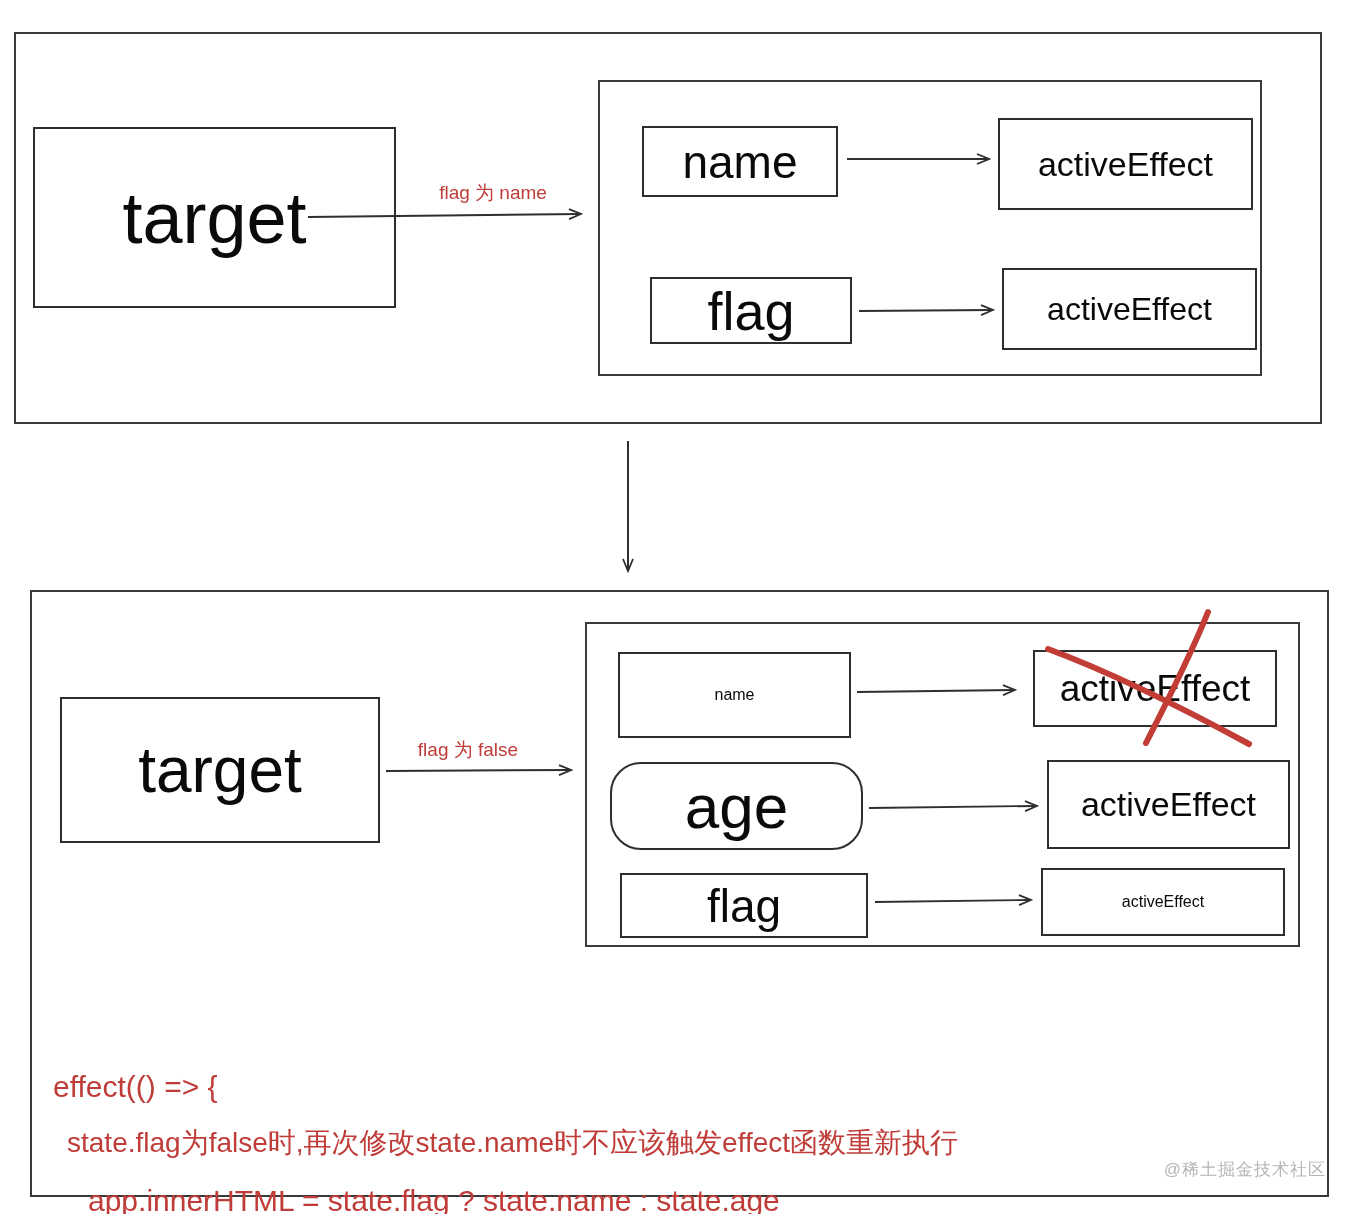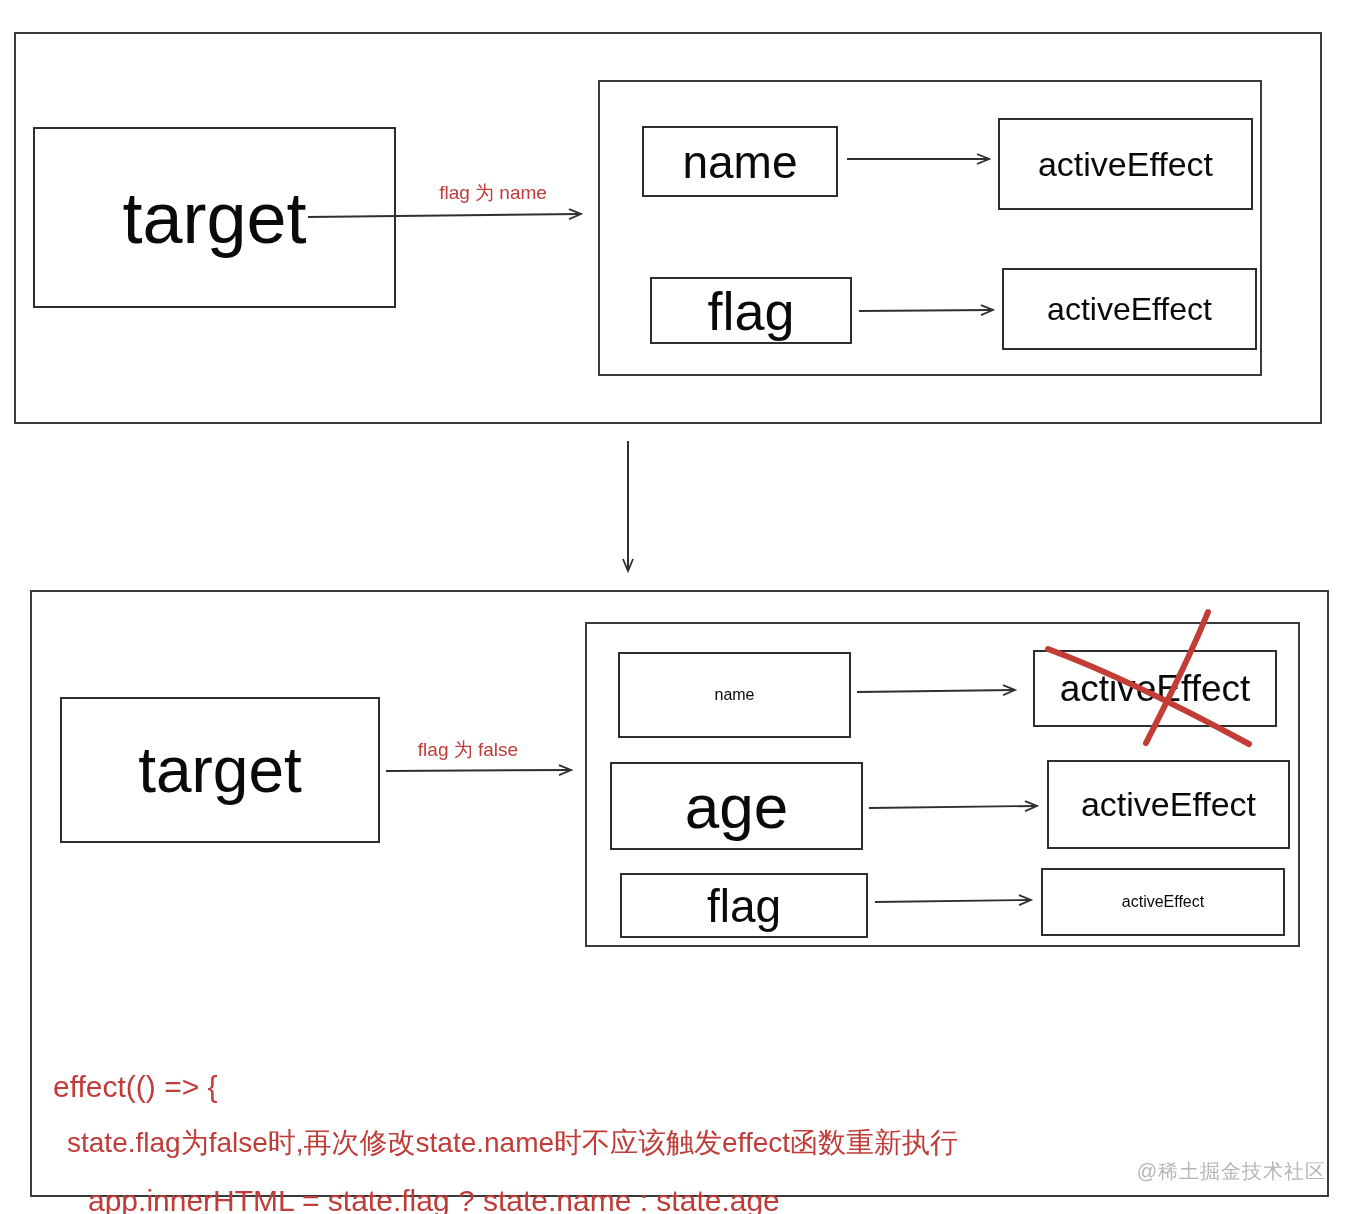--- a/index.html
+++ b/index.html
@@ -41,21 +41,21 @@
   .code-line2{padding-left:35px;}
   .note-line{
     position:absolute;
     left:67px;top:1124px;
     font-size:28px;
     white-space:nowrap;
   }
   .watermark{
     position:absolute;
     right:30px;top:1158px;
-    font-size:20px;
+    font-size:17px;
     letter-spacing:1px;
   }
   svg.overlay{
     position:absolute;left:0;top:0;
     pointer-events:none;
     z-index:10;
   }
 </style>
 </head>
 <body>
@@ -94,21 +94,21 @@
 
 <div class="panel" style="left:585px;top:622px;width:715px;height:325px;"></div>
 
 <div class="box" style="left:618px;top:652px;width:233px;height:86px;font-size:16px;">
   <span>name</span>
 </div>
 <div class="box" style="left:1033px;top:650px;width:244px;height:77px;font-size:37px;">
   <span>activeEffect</span>
 </div>
 
-<div class="box" style="left:610px;top:762px;width:253px;height:88px;font-size:62px;">
+<div class="box" style="left:610px;top:762px;width:253px;height:88px;font-size:62px;border-radius:31px;">
   <span>age</span>
 </div>
 <div class="box" style="left:1047px;top:760px;width:243px;height:89px;font-size:34px;">
   <span>activeEffect</span>
 </div>
 
 <div class="box" style="left:620px;top:873px;width:248px;height:65px;font-size:46px;">
   <span>flag</span>
 </div>
 <div class="box" style="left:1041px;top:868px;width:244px;height:68px;font-size:16px;">

